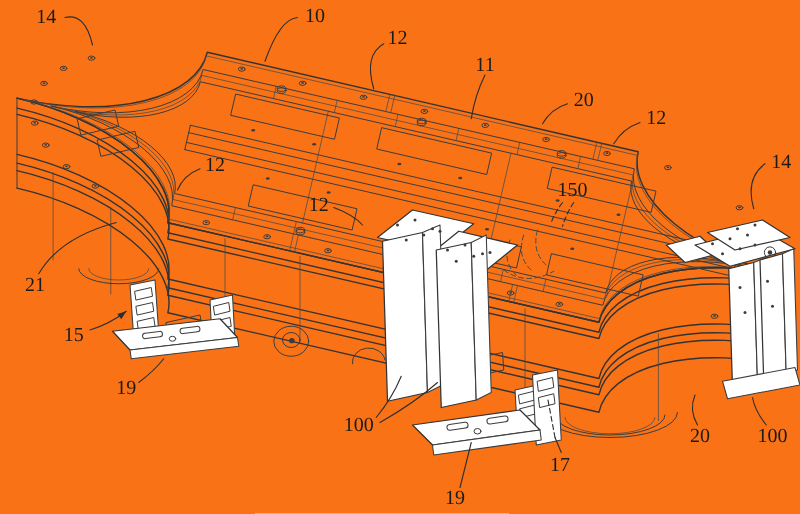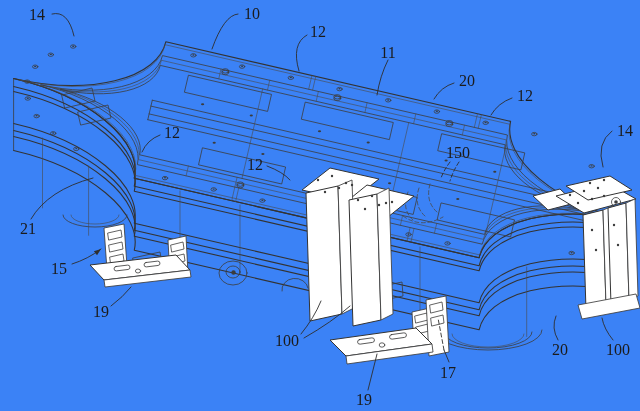--- a/index.html
+++ b/index.html
@@ -1,16 +1,16 @@
 <!DOCTYPE html>
 <html><head>
 <meta charset="utf-8">
 <style>
   html,body{margin:0;padding:0;background:#ffffff;}
-  .stage{position:relative;width:640px;height:411px;background:#3b82f6;overflow:hidden;
+  .stage{position:relative;width:640px;height:411px;background:#f97316;overflow:hidden;
          font-family:"Liberation Serif", serif;}
   svg{display:block;}
   .ln  {fill:none;stroke:#3c3c3c;stroke-width:0.8;stroke-linecap:round;stroke-linejoin:round;}
   .lnb {fill:none;stroke:#333333;stroke-width:1.1;stroke-linecap:round;stroke-linejoin:round;}
   .lnt {fill:none;stroke:#4a4a4a;stroke-width:0.6;stroke-linecap:round;stroke-linejoin:round;}
   .wht {fill:#ffffff;stroke:#3c3c3c;stroke-width:0.85;stroke-linejoin:round;}
   .whtb{fill:#ffffff;stroke:#333333;stroke-width:1.0;stroke-linejoin:round;}
   .dsh {fill:none;stroke:#4a4a4a;stroke-width:0.8;stroke-dasharray:4 2.6;stroke-linecap:round;}
   .dot {fill:#3c3c3c;stroke:none;}
   .leader{fill:none;stroke:#2e2e2e;stroke-width:0.9;stroke-linecap:round;}

